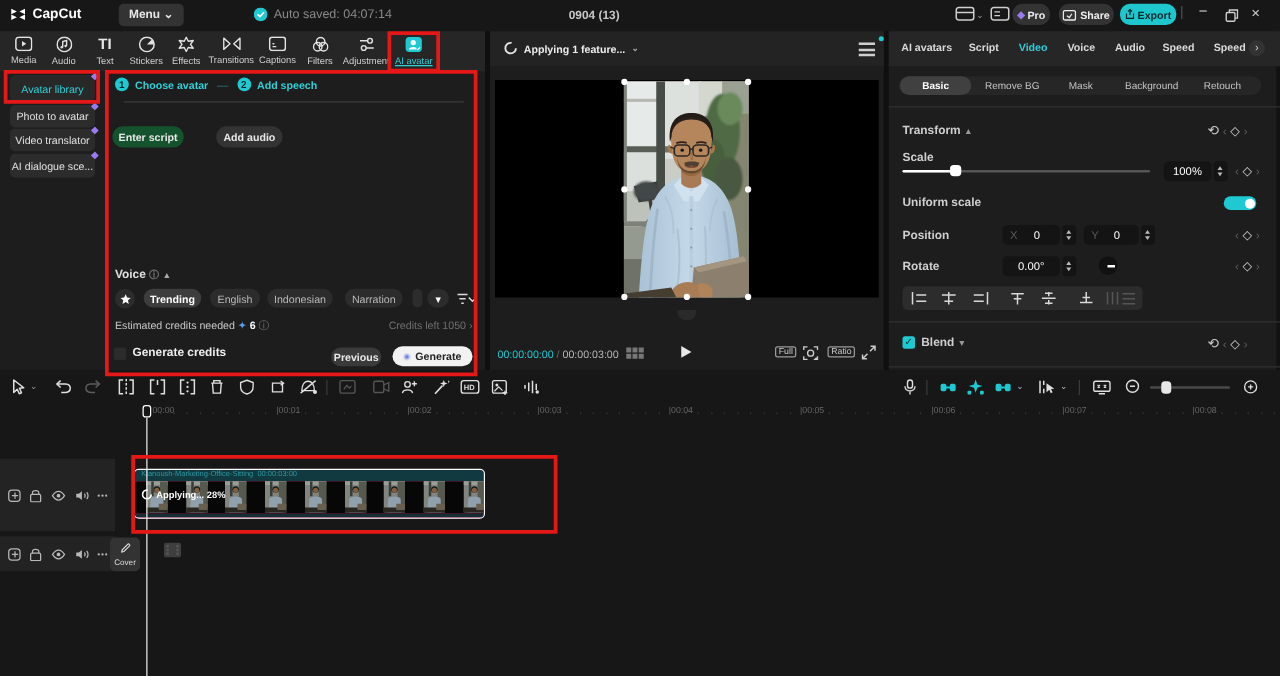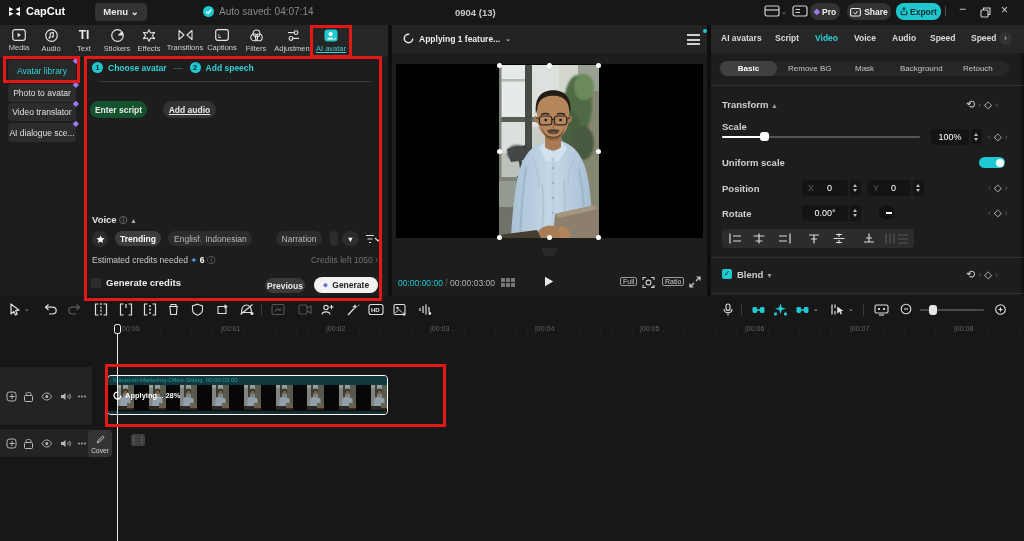--- a/index.html
+++ b/index.html
@@ -196,32 +196,32 @@
     <div id="mid" class="abs">
       <div class="abs" style="left:7px;top:5px;display:flex;align-items:center;gap:5px;">
         <span class="stepnum">1</span>
           <span style="color:#2fd0d8;font-size:8.5px;font-weight:bold;">Choose avatar</span>
         <span style="color:#2a7b80;margin:0 2px;font-size:9px;">—</span>
         <span class="stepnum">2</span>
           <span style="color:#2fd0d8;font-size:8.5px;font-weight:bold;">Add speech</span>
       </div>
       <div class="abs" style="left:14px;top:24px;width:272px;height:1px;background:#3a3a3a;"></div>
       <div class="pill" style="left:5px;top:44px;width:57px;height:17px;background:#14532d;">Enter script</div>
-      <div class="pill" style="left:78px;top:44px;width:53px;height:17px;text-decoration:underline;">Add audio</div>
+      <div class="pill" style="left:88px;top:44px;width:53px;height:17px;">Add audio</div>
       <div class="abs" style="left:7px;top:157px;color:#e0e0e0;font-size:9.5px;font-weight:bold;">Voice <span style="color:#777;font-size:8px;">ⓘ</span> <span style="color:#aaa;font-size:7px;">▲</span></div>
 
       <div class="abs" style="left:7px;top:174px;width:290px;height:16px;">
         <div class="tagpill" style="left:0;width:16px;border-radius:50%;height:16px;">
             <svg width="9" height="9" viewBox="0 0 10 10">
               <path d="M5 0.5 L6.3 3.4 L9.5 3.7 L7.1 5.8 L7.8 9 L5 7.3 L2.2 9 L2.9 5.8 L0.5 3.7 L3.7 3.4 Z" fill="#fff"></path>
             </svg>
           </div>
         <div class="tagpill" style="left:23px;width:46px;background:#3d3d3d;color:#fff;font-weight:bold;">Trending</div>
         <div class="tagpill" style="left:76px;width:40px;">English</div>
-        <div class="tagpill" style="left:108px;width:52px;">Indonesian</div>
+        <div class="tagpill" style="left:122px;width:52px;">Indonesian</div>
         <div class="tagpill" style="left:184px;width:46px;">Narration</div>
         <div class="tagpill" style="left:238px;width:8px;"></div>
         <div class="tagpill" style="left:250px;width:17px;color:#fff;">▾</div>
         <svg class="abs" style="left:273px;top:3px;" width="17" height="11" viewBox="0 0 17 11">
             <g stroke="#ddd" stroke-width="1.2" fill="none">
               <path d="M1 1.5 L9 1.5 M2.5 5 L7.5 5 M4 8.5 L6 8.5"></path>
             </g>
             <path d="M11 4 L14 7 L17 4" fill="none" stroke="#ddd" stroke-width="1.2" transform="translate(-1,0)"></path>
           </svg>
       </div>

